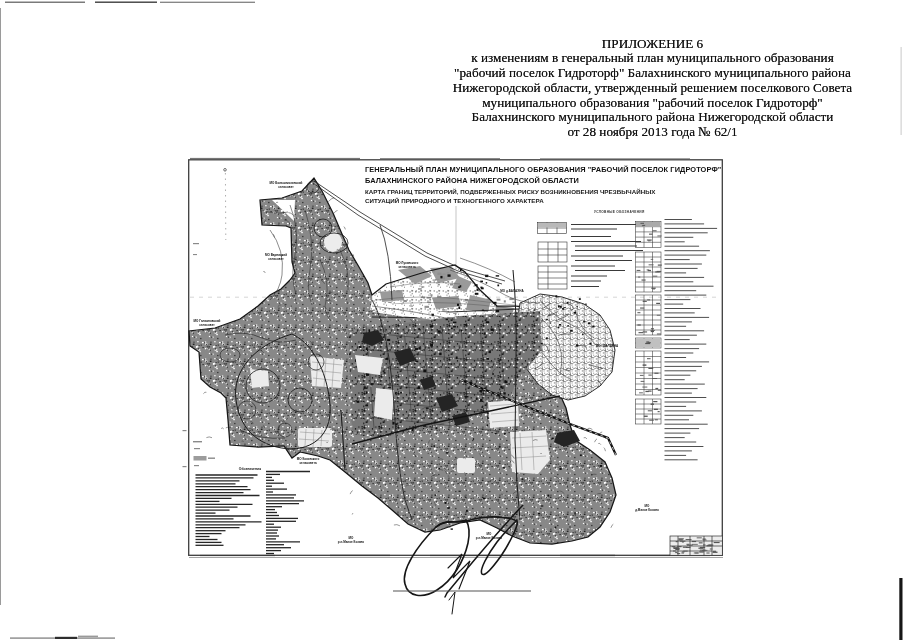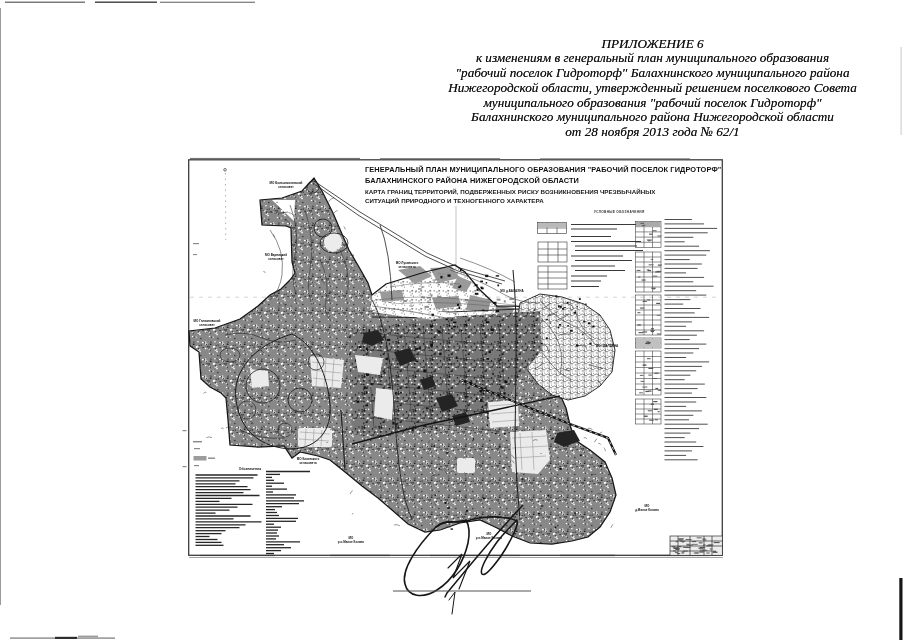--- a/index.html
+++ b/index.html
@@ -1,18 +1,18 @@
 <!DOCTYPE html>
 <html><head>
 <meta charset="utf-8">
 <style>
 html,body{margin:0;padding:0;background:#fff;width:905px;height:640px;overflow:hidden;}
 #page{position:relative;width:905px;height:640px;background:#fff;font-family:"Liberation Sans",sans-serif;}
 #hdr{position:absolute;left:400px;top:36.5px;width:505px;text-align:center;
-font-family:"Liberation Serif",serif;font-size:13.2px;line-height:14.8px;color:#111;text-shadow:0 0 0.35px #444;font-style:italic;}
+font-family:"Liberation Serif",serif;font-size:13.2px;line-height:14.8px;color:#111;text-shadow:0 0 0.35px #444;}
 svg{position:absolute;left:0;top:0;}
 </style>
 </head>
 <body>
 <div id="page">
 
 <div id="hdr">ПРИЛОЖЕНИЕ 6<br>
 к изменениям в генеральный план муниципального образования<br>
 "рабочий поселок Гидроторф" Балахнинского муниципального района<br>
 Нижегородской области, утвержденный решением поселкового Совета<br>

